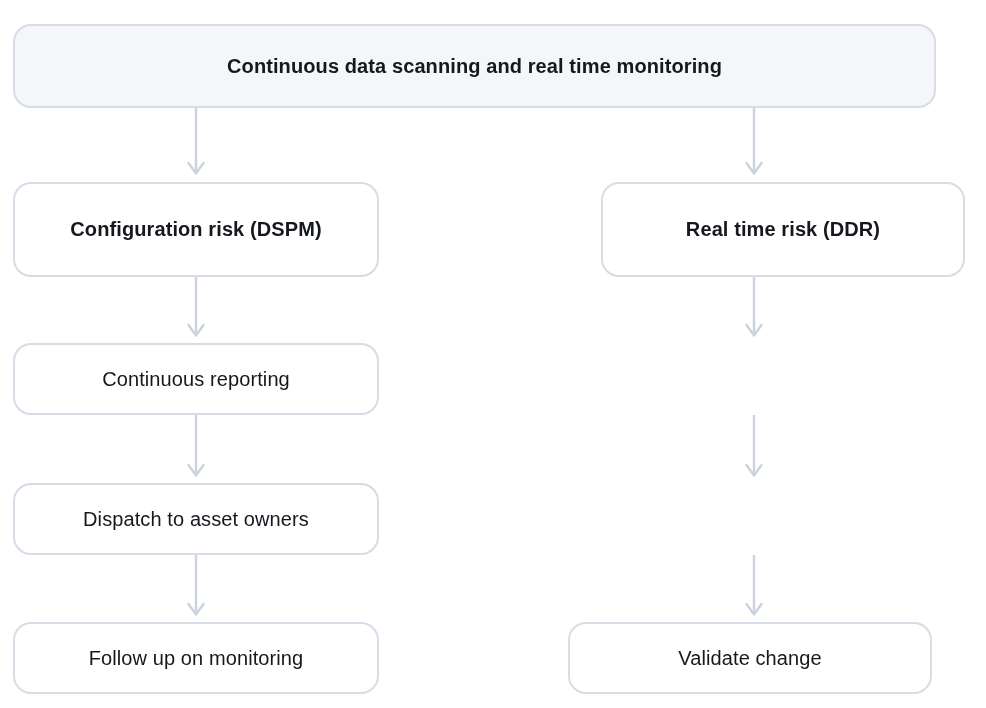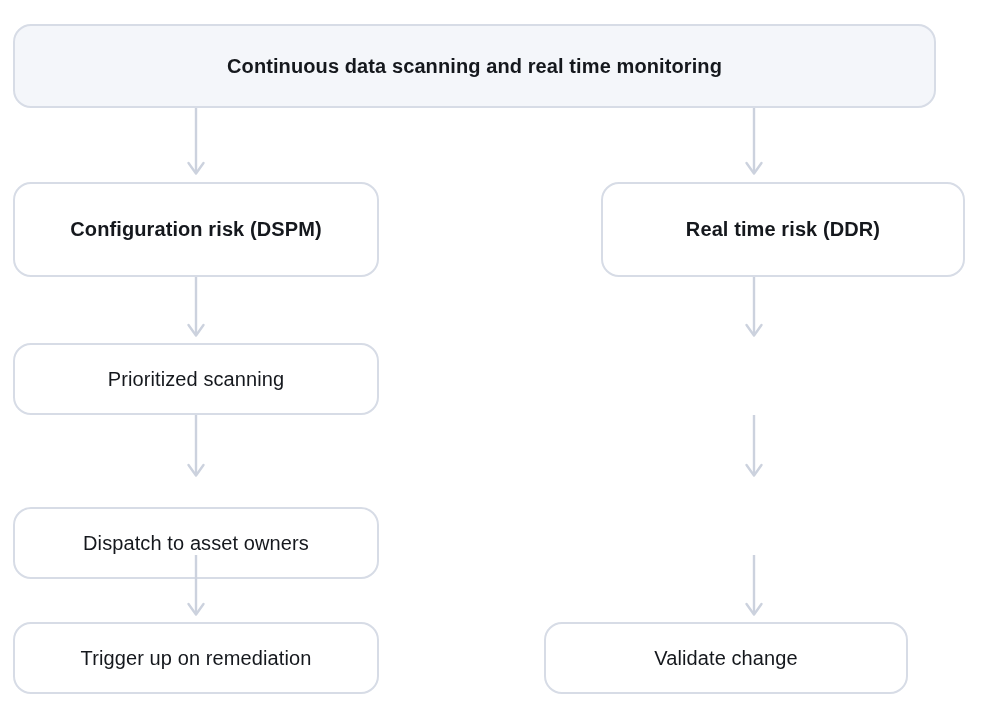--- a/index.html
+++ b/index.html
@@ -91,43 +91,43 @@
   </div>
 
   <div class="connector" style="left:186px; top:277px; width:20px; height:66px;">
     <svg width="20" height="66" viewBox="0 0 20 66">
       <path d="M10 0 L10 57" stroke="#ccd2de" stroke-width="2.4" fill="none"></path>
       <path d="M2.5 48 L10 58.5 L17.5 48" stroke="#ccd2de" stroke-width="2.4" fill="none" stroke-linecap="round" stroke-linejoin="round"></path>
     </svg>
   </div>
 
   <div class="node" style="left:13px; top:343px; width:366px; height:72px;">
-    <span class="node-label">Prioritized scanning</span>
+    <span class="node-label">Continuous reporting</span>
   </div>
 
   <div class="connector" style="left:186px; top:415px; width:20px; height:68px;">
     <svg width="20" height="68" viewBox="0 0 20 68">
       <path d="M10 0 L10 59" stroke="#ccd2de" stroke-width="2.4" fill="none"></path>
       <path d="M2.5 50 L10 60.5 L17.5 50" stroke="#ccd2de" stroke-width="2.4" fill="none" stroke-linecap="round" stroke-linejoin="round"></path>
     </svg>
   </div>
 
-  <div class="node" style="left:13px; top:483px; width:366px; height:72px;margin-top:24px;">
+  <div class="node" style="left:13px; top:483px; width:366px; height:72px;">
     <span class="node-label">Dispatch to asset owners</span>
   </div>
 
   <div class="connector" style="left:186px; top:555px; width:20px; height:67px;">
     <svg width="20" height="67" viewBox="0 0 20 67">
       <path d="M10 0 L10 58" stroke="#ccd2de" stroke-width="2.4" fill="none"></path>
       <path d="M2.5 49 L10 59.5 L17.5 49" stroke="#ccd2de" stroke-width="2.4" fill="none" stroke-linecap="round" stroke-linejoin="round"></path>
     </svg>
   </div>
 
   <div class="node" style="left:13px; top:622px; width:366px; height:72px;">
-    <span class="node-label">Trigger up on remediation</span>
+    <span class="node-label">Follow up on monitoring</span>
   </div>
 
   <div class="node emphasis" style="left:572px; top:182px; width:364px; height:95px;margin-left:29px;">
     <span class="node-label">Real time risk (DDR)</span>
   </div>
 
   <div class="connector" style="left:744px; top:277px; width:20px; height:66px;">
     <svg width="20" height="66" viewBox="0 0 20 66">
       <path d="M10 0 L10 57" stroke="#ccd2de" stroke-width="2.4" fill="none"></path>
       <path d="M2.5 48 L10 58.5 L17.5 48" stroke="#ccd2de" stroke-width="2.4" fill="none" stroke-linecap="round" stroke-linejoin="round"></path>
@@ -143,17 +143,17 @@
   </div>
 
 
   <div class="connector" style="left:744px; top:555px; width:20px; height:67px;">
     <svg width="20" height="67" viewBox="0 0 20 67">
       <path d="M10 0 L10 58" stroke="#ccd2de" stroke-width="2.4" fill="none"></path>
       <path d="M2.5 49 L10 59.5 L17.5 49" stroke="#ccd2de" stroke-width="2.4" fill="none" stroke-linecap="round" stroke-linejoin="round"></path>
     </svg>
   </div>
 
-  <div class="node" style="left:544px; top:622px; width:364px; height:72px;">
+  <div class="node" style="left:568px; top:622px; width:364px; height:72px;">
     <span class="node-label">Validate change</span>
   </div>
 
 </div>
 
 </body></html>

